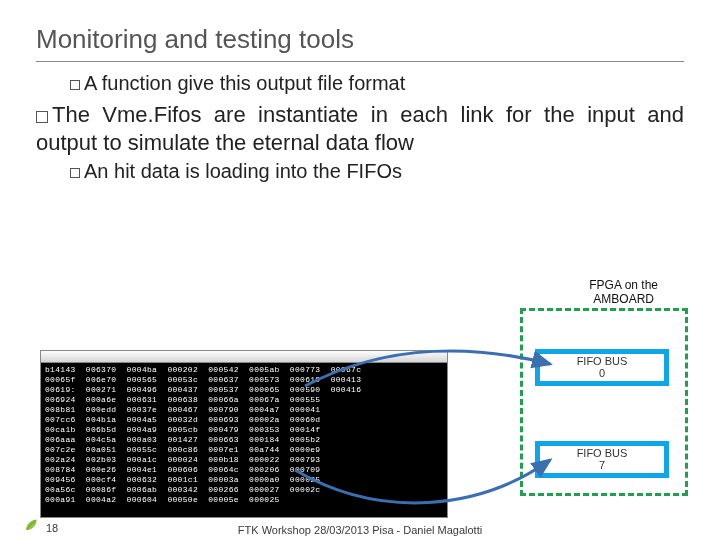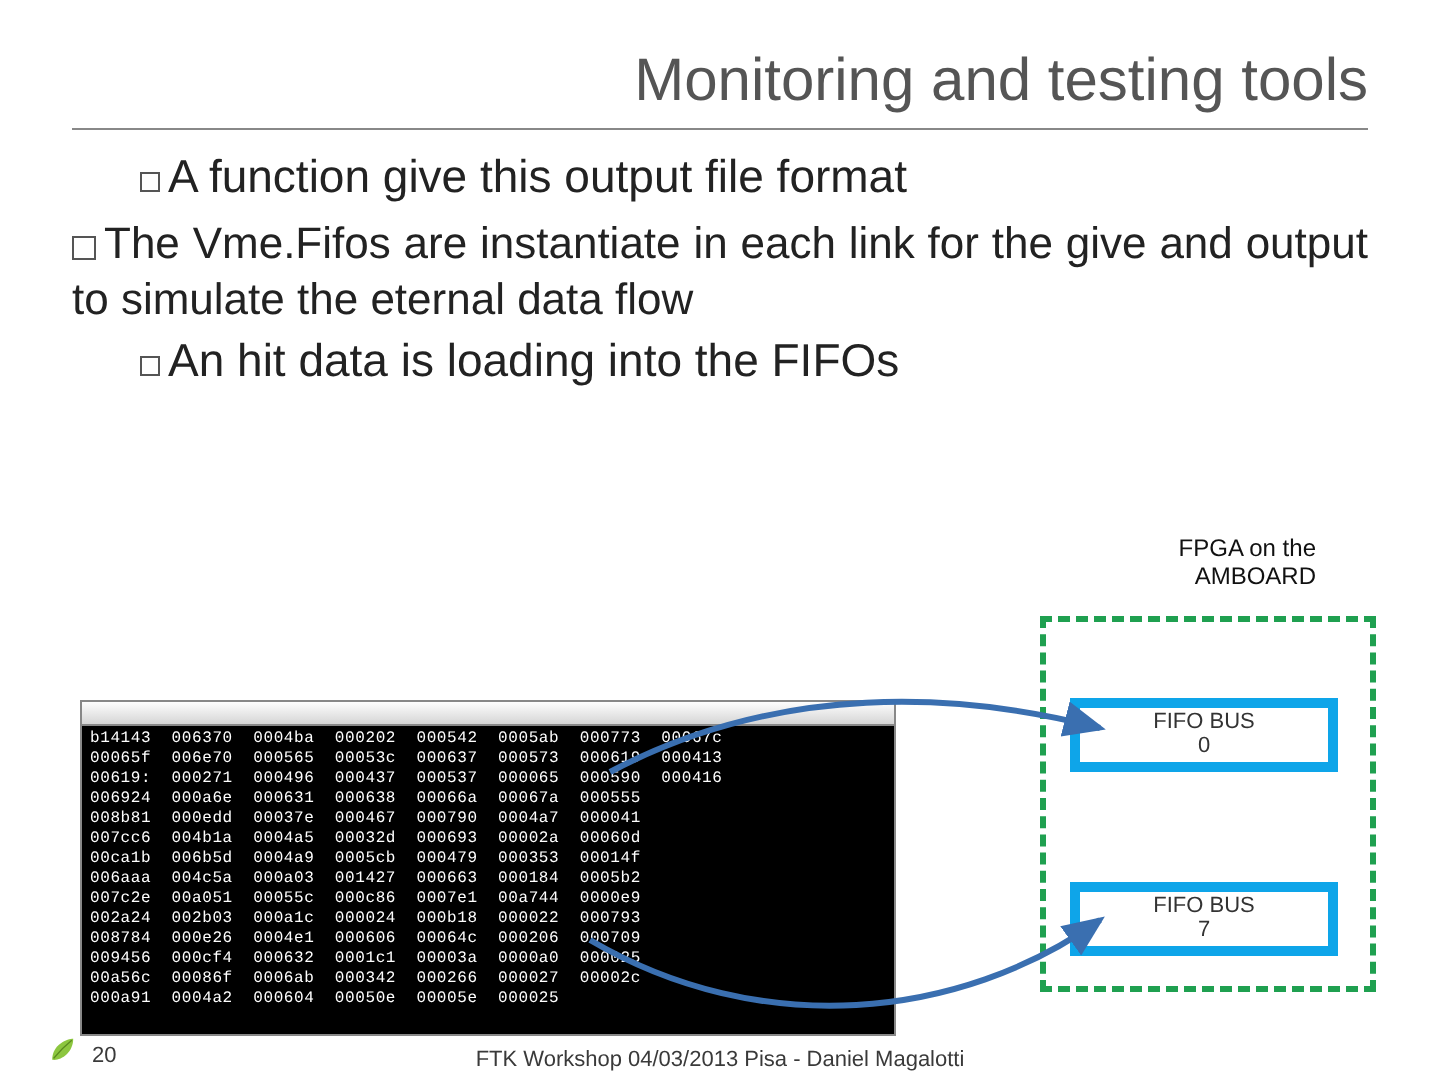--- a/index.html
+++ b/index.html
@@ -11,64 +11,63 @@
     color: #333;
     position: relative;
     overflow: hidden;
   }
   .slide {
     padding: 24px 36px 0 36px;
     position: relative;
     height: 100%;
   }
   .title {
-    font-size: 30px;
+    font-size: 26px;
     font-weight: 400;
     color: #555;
     border-bottom: 1px solid #888;
     padding-bottom: 6px;
     margin-bottom: 10px;
-    text-align: right;
   }
   .bullet-1 {
     font-size: 22px;
     color: #222;
     margin: 6px 0 4px 0;
     text-align: justify;
     line-height: 1.25;
   }
   .bullet-1 .box {
     display: inline-block;
     width: 12px; height: 12px;
     border: 1.5px solid #555;
     margin-right: 4px;
     vertical-align: baseline;
     position: relative;
     top: 1px;
   }
   .bullet-2 {
-    font-size: 23px;
+    font-size: 20px;
     color: #222;
     margin: 2px 0 6px 34px;
     text-align: justify;
   }
   .bullet-2 .box {
     display: inline-block;
     width: 10px; height: 10px;
     border: 1.5px solid #555;
     margin-right: 4px;
     vertical-align: baseline;
   }
   .overlap-label {
     position: absolute;
     right: 62px;
-    top: 268px;
+    top: 279px;
     font-size: 12px;
     line-height: 1.15;
-    text-align: right;
+    text-align: center;
     color: #111;
   }
   .terminal {
     position: absolute;
     left: 40px;
     top: 350px;
     width: 408px;
     height: 168px;
     background: #000;
     border: 1px solid #888;
@@ -145,21 +144,21 @@
 <body>
 
 <div class="slide">
   <div class="title">Monitoring and testing tools</div>
 
   <div class="bullet-2">
     <span class="box"></span><span>A function give this output file format</span>
   </div>
 
   <div class="bullet-1">
-    <span class="box"></span><span>The Vme.Fifos are instantiate in each link for the give and output to simulate the eternal data flow</span>
+    <span class="box"></span><span>The Vme.Fifos are instantiate in each link for the input and output to simulate the eternal data flow</span>
   </div>
   <div class="bullet-2">
     <span class="box"></span><span>An hit data is loading into the FIFOs</span>
   </div>
 
   <div class="overlap-label">
     <span>FPGA on the</span><br>
     <span>AMBOARD</span>
   </div>
 </div>
@@ -209,15 +208,15 @@
     </marker>
   </defs>
   <path d="M5,20 C90,70 190,60 260,10" stroke="#3a6fb0" stroke-width="3" fill="none" marker-end="url(#ah2)"></path>
 </svg>
 
 <div class="footer">
   <svg class="leaf" viewBox="0 0 20 20">
     <path d="M3,17 C3,6 14,2 18,2 C18,12 9,18 3,17 Z" fill="#8cc63f"></path>
     <path d="M4,16 C8,11 12,7 17,3" stroke="#5a8a1f" stroke-width="1" fill="none"></path>
   </svg>
-  <div class="pagenum">20</div>
-  <div class="footnote">FTK Workshop 04/03/2013 Pisa - Daniel Magalotti</div>
+  <div class="pagenum">18</div>
+  <div class="footnote">FTK Workshop 28/03/2013 Pisa - Daniel Magalotti</div>
 </div>
 
 </body></html>

